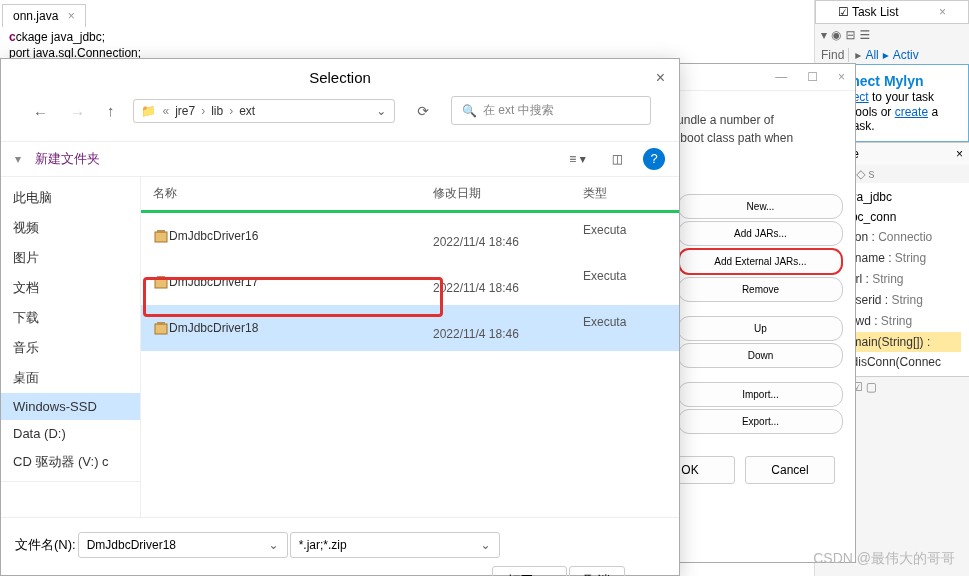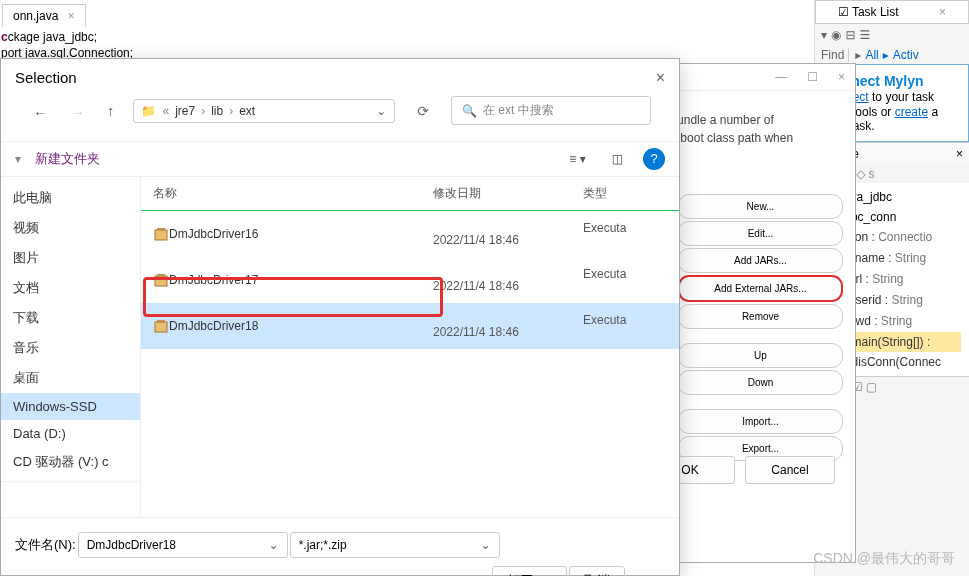--- a/index.html
+++ b/index.html
@@ -2,21 +2,21 @@
 <html><head>
 <meta charset="utf-8">
 <style>
 * { margin: 0; padding: 0; box-sizing: border-box; font-family: "Segoe UI", Tahoma, sans-serif; font-size: 12px; }
 body { background: #fff; width: 969px; height: 576px; overflow: hidden; position: relative; }
 
 
 .code-bg { position: absolute; top: 0; left: 0; right: 0; height: 60px; background: #fff; padding: 4px 0; }
 .code-tab { display: inline-block; padding: 4px 10px; border: 1px solid #ccc; border-bottom: none; background: #fff; margin-left: 2px; }
 .code-tab .x { margin-left: 6px; color: #999; }
-.code-lines { font-family: Consolas, monospace; padding: 2px 1px; line-height: 16px; }
+.code-lines { font-family: Consolas, monospace; padding: 2px 9px; line-height: 16px; }
 .code-lines .kw { color: #7f0055; font-weight: bold; }
 
 
 .right-panels { position: absolute; top: 0; right: 0; width: 155px; background: #f5f5f5; border-left: 1px solid #ddd; height: 100%; }
 .panel-title { padding: 4px 22px; border: 1px solid #ccc; background: #fff; font-size: 12px; }
 .panel-title .close { float: right; color: #999; }
 .panel-toolbar { padding: 4px 6px; display: flex; gap: 4px; font-size: 11px; color: #666; }
 .find-row { padding: 2px 6px; display: flex; gap: 4px; font-size: 13px; color: #0066cc; }
 .find-row a { color: #0066cc; text-decoration: none; }
 .mylyn-box { padding: 8px; background: #fff; border: 1px solid #6baed6; font-size: 13px; }
@@ -45,21 +45,21 @@
 .prefs-buttons { position: absolute; top: 130px; right: 12px; display: flex; flex-direction: column; gap: 2px; }
 .prefs-buttons button { width: 165px; padding: 6px 4px; border: 1px solid #ccc; background: #fdfdfd; border-radius: 11px; cursor: pointer; font-size: 10px; }
 .prefs-buttons button.highlight { border: 2px solid #e03030; }
 .prefs-buttons .spacer { height: 10px; }
 .prefs-okrow { position: absolute; bottom: 78px; right: 20px; display: flex; gap: 10px; }
 .prefs-okrow button { width: 90px; padding: 6px; border: 1px solid #ccc; background: #fdfdfd; border-radius: 3px; }
 
 
 .file-dialog { position: absolute; top: 58px; left: 0; width: 680px; height: 518px; background: #fff; border: 1px solid #aaa; box-shadow: 0 4px 20px rgba(0,0,0,0.2); }
 .fd-header { position: relative; padding: 10px 14px 6px; }
-.fd-title { font-size: 15px; margin-bottom: 10px; }
+.fd-title { font-size: 15px; margin-bottom: 10px; text-align: center; }
 .fd-close { position: absolute; top: 10px; right: 14px; font-size: 16px; color: #666; cursor: pointer; }
 .fd-nav { display: flex; align-items: center; gap: 14px; padding: 0 14px 10px; }
 .fd-nav .arrow { font-size: 15px; color: #666; cursor: pointer; padding: 4px; }
 .fd-breadcrumb { display: flex; align-items: center; gap: 6px; border: 1px solid #ccc; border-radius: 3px; padding: 4px 8px; flex: 1; font-size: 13px; }
 .fd-breadcrumb .folder-icon { color: #f0b429; }
 .fd-breadcrumb .crumb { color: #333; cursor: pointer; }
 .fd-breadcrumb .sep { color: #888; }
 .fd-breadcrumb .dd { margin-left: auto; color: #666; }
 .fd-refresh { font-size: 14px; color: #666; cursor: pointer; padding: 4px 8px; }
 .fd-search { border: 1px solid #ccc; border-radius: 3px; padding: 5px 10px; width: 200px; color: #888; display: flex; gap: 6px; align-items: center; }
@@ -70,21 +70,21 @@
 .fd-toolbar .view-btn { cursor: pointer; color: #555; padding: 2px 6px; }
 .fd-toolbar .help { background: #0078d4; color: #fff; border-radius: 50%; width: 22px; height: 22px; text-align: center; line-height: 22px; font-size: 13px; }
 
 .fd-body { display: flex; height: 340px; }
 .fd-sidebar { width: 140px; border-right: 1px solid #eee; padding: 6px 0; overflow: hidden; }
 .fd-sidebar .item { padding: 6px 12px; font-size: 13px; color: #333; cursor: pointer; }
 .fd-sidebar .item.sel { background: #cde6ff; }
 .fd-sidebar .sep-h { border-top: 1px solid #eee; margin: 4px 0; }
 
 .fd-list { flex: 1; overflow: auto; }
-.fd-list-head { display: flex; padding: 8px 12px; color: #555; font-size: 13px; border-bottom: 1px solid #22c55e; }
+.fd-list-head { display: flex; padding: 8px 12px; color: #555; font-size: 13px; border-bottom: 3px solid #22c55e; }
 .fd-list-head .col-n { flex: 0 0 280px; }
 .fd-list-head .col-d { flex: 0 0 150px; }
 .fd-list-head .col-t { flex: 1; }
 .fd-row { display: flex; padding: 10px 12px; font-size: 13px; color: #333; cursor: pointer; }
 .fd-row.sel { background: #cde6ff; }
 .fd-row .col-n { flex: 0 0 280px; display: flex; align-items: center; }
 .fd-row .jar-icon { width: 16px; height: 16px; display: inline-flex; align-items: center; justify-content: center; }
 .fd-row .col-d { flex: 0 0 150px; color: #555; margin-top: 12px; }
 .fd-row .col-t { flex: 1; color: #555; }
 .red-box { position: absolute; border: 3px solid #e03030; border-radius: 4px; pointer-events: none; }
@@ -175,21 +175,20 @@
     <span style="margin-left:auto;color:#999">—</span>
     <span style="margin-left:14px;color:#999">☐</span>
     <span style="margin-left:14px;color:#999">×</span>
   </div>
   <div class="prefs-info" style="padding-left:430px">
     <div>and bundle a number of</div>
     <div>to the boot class path when</div>
   </div>
   <div class="prefs-buttons">
     <button>New...</button>
-    <button>Edit...</button>
     <button>Add JARs...</button>
     <button class="highlight">Add External JARs...</button>
     <button>Remove</button>
     <div class="spacer"></div>
     <button>Up</button>
     <button>Down</button>
     <div class="spacer"></div>
     <button>Import...</button>
     <button>Export...</button>
   </div>

